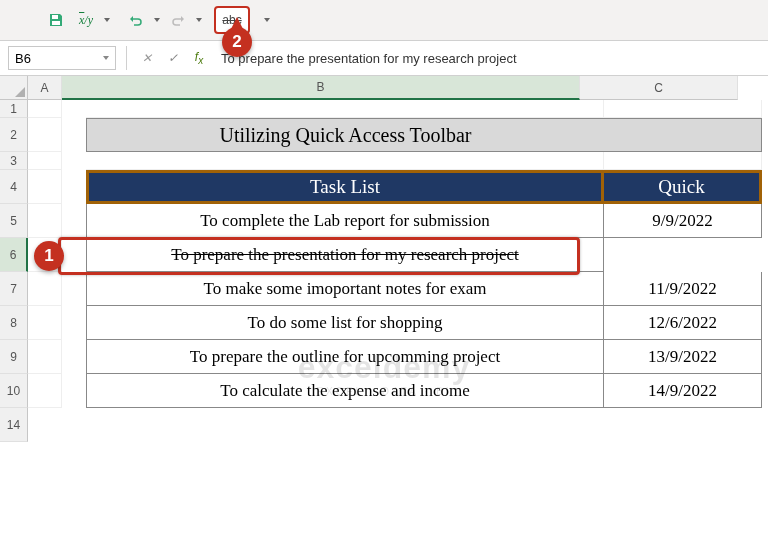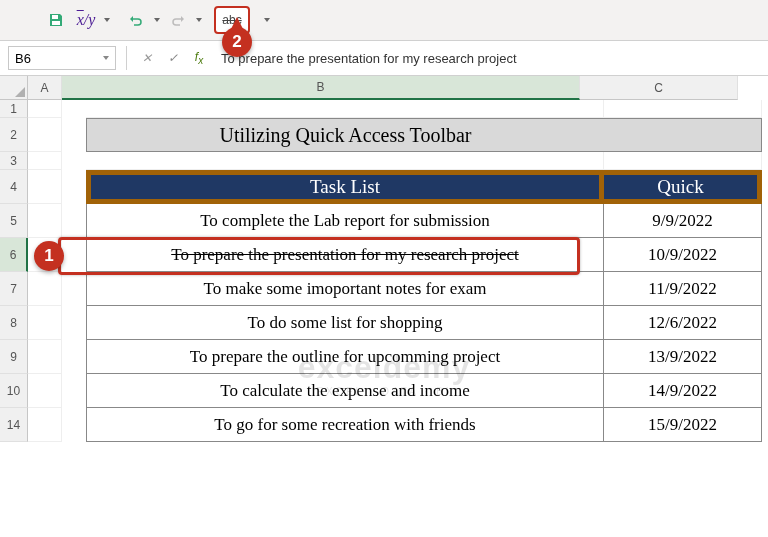--- a/index.html
+++ b/index.html
@@ -35,21 +35,21 @@
 .ch { background: #f0f0f0; border-right: 1px solid #e0e0e0; border-bottom: 1px solid #c6c6c6; display: flex; align-items: center; justify-content: center; font-family: "Segoe UI", Arial, sans-serif; font-size: 12px; color: #555; }
 .ch.sel { background: #d8e6d8; border-bottom: 2px solid #217346; }
 .chA { width: 34px; } .chB { width: 518px; } .chC { width: 158px; }
 
 .row { display: flex; }
 .cA { width: 34px; border-right: 1px solid #eee; border-bottom: 1px solid #eee; }
 .cB { width: 518px; border-right: 1px solid #eee; border-bottom: 1px solid #eee; position: relative; margin-left: 24px; }
 .cC { width: 158px; border-right: 1px solid #eee; border-bottom: 1px solid #eee; }
 
 .title-cell { background: #d9d9d9; border: 1px solid #888; font-family: "Comic Sans MS", cursive; font-size: 20px; display: flex; align-items: center; justify-content: center; height: 100%; }
-.hdr-cell { background: #1f3864; color: #fff; font-family: "Comic Sans MS", cursive; font-size: 19px; display: flex; align-items: center; justify-content: center; height: 100%; border: 5px solid #a16207; }
+.hdr-cell { background: #1f3864; color: #fff; font-family: "Comic Sans MS", cursive; font-size: 19px; display: flex; align-items: center; justify-content: center; height: 100%; border: 3px solid #a16207; }
 .data-cell { font-family: "Comic Sans MS", cursive; font-size: 17px; display: flex; align-items: center; justify-content: center; height: 100%; border: 1px solid #888; border-top: none; text-align: center; padding: 0 4px; }
 .date-cell { font-family: "Comic Sans MS", cursive; font-size: 17px; display: flex; align-items: center; justify-content: center; height: 100%; border: 1px solid #888; border-top: none; border-left: none; }
 .strike { text-decoration: line-through; }
 
 .sel-outline { position: absolute; border: 3px solid #c43020; border-radius: 4px; pointer-events: none; box-shadow: 0 0 3px rgba(0,0,0,.3); }
 .sel-b6 { left: 58px; top: 237px; width: 522px; height: 38px; z-index: 5; }
 
 .callout { position: absolute; width: 30px; height: 30px; border-radius: 50%; background: #c43020; color: #fff; font-family: Arial, sans-serif; font-weight: bold; font-size: 17px; display: flex; align-items: center; justify-content: center; box-shadow: 0 2px 4px rgba(0,0,0,.3); z-index: 10; }
 .co1 { left: 34px; top: 241px; }
 .co2 { left: 222px; top: 27px; }
@@ -64,21 +64,21 @@
 
 <div class="qat">
   <div style="width:30px"></div>
   <div class="qat-item">
     <svg width="16" height="16" viewBox="0 0 16 16">
         <path fill="#3a7" d="M2 2h10l2 2v10H2z"></path>
         <rect x="4" y="3" width="6" height="4" fill="#fff"></rect>
         <rect x="4" y="9" width="8" height="4" fill="#fff"></rect>
       </svg>
   </div>
-  <div class="qat-item" style="font-family:serif;font-style:italic;font-size:16px;color:#4c1d95">
+  <div class="qat-item" style="font-family:serif;font-style:italic;font-size:12px;color:#15803d">
     <span><span style="text-decoration:overline">x</span>/<span>y</span></span>
   </div>
   <div class="qat-dd">
       <span class="caret"></span>
     </div>
   <div style="width:6px"></div>
   <div class="qat-item">
     <svg width="16" height="16" viewBox="0 0 16 16">
         <path fill="none" stroke="#3a7" stroke-width="1.5" d="M4 7h6a3 3 0 1 1 0 6H6"></path>
         <path fill="#3a7" d="M5 4l-3 3 3 3z"></path>
@@ -182,23 +182,20 @@
         <div class="cC" style="border:none">
           <div class="date-cell">9/9/2022</div>
         </div>
       </div>
 
     <div class="row" style="height:34px">
         <div class="cA"></div>
         <div class="cB" style="border:none">
           <div class="data-cell strike">To prepare the presentation for my research project</div>
         </div>
-        <div class="cC" style="border:none">
-          <div class="date-cell">10/9/2022</div>
-        </div>
       </div>
 
     <div class="row" style="height:34px">
         <div class="cA"></div>
         <div class="cB" style="border:none">
           <div class="data-cell">To make some imoportant notes for exam</div>
         </div>
         <div class="cC" style="border:none">
           <div class="date-cell">11/9/2022</div>
         </div>
@@ -227,29 +224,20 @@
     <div class="row" style="height:34px">
         <div class="cA"></div>
         <div class="cB" style="border:none">
           <div class="data-cell">To calculate the expense and income</div>
         </div>
         <div class="cC" style="border:none">
           <div class="date-cell">14/9/2022</div>
         </div>
       </div>
 
-    <div class="row" style="height:34px">
-        <div class="cA"></div>
-        <div class="cB" style="border:none">
-          <div class="data-cell">To go for some recreation with friends</div>
-        </div>
-        <div class="cC" style="border:none">
-          <div class="date-cell">15/9/2022</div>
-        </div>
-      </div>
 
   </div>
 </div>
 
 <div class="sel-outline sel-b6"></div>
 <div class="callout co1">1</div>
 <div class="callout co2">2</div>
 
 <div class="watermark">
   <div class="wm1">exceldemy</div>

